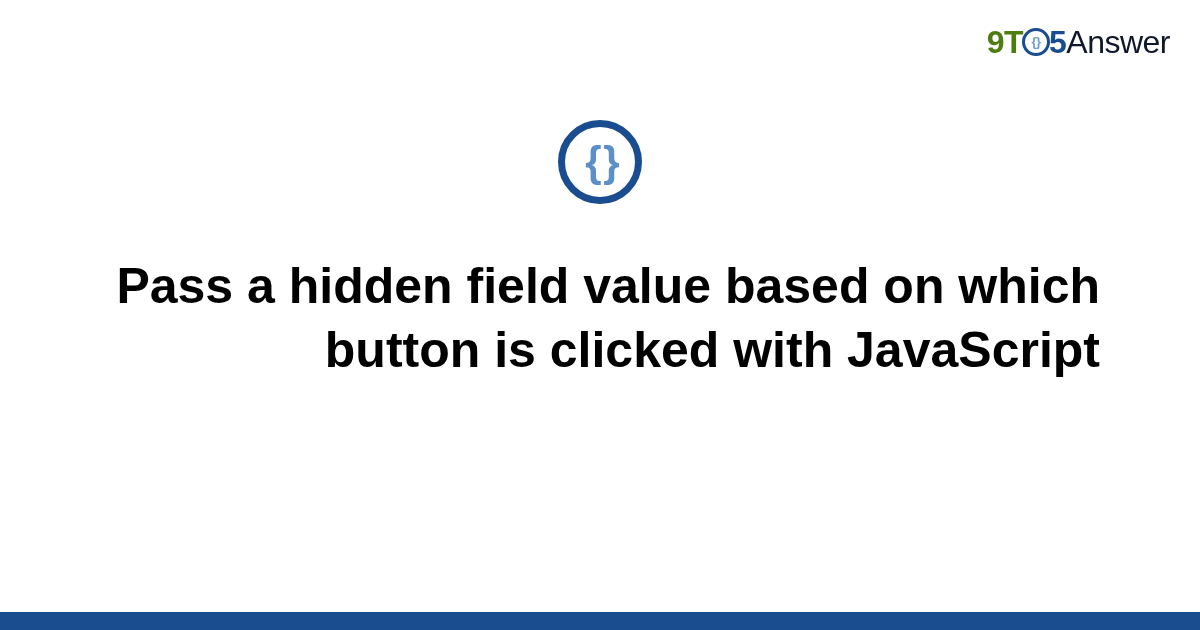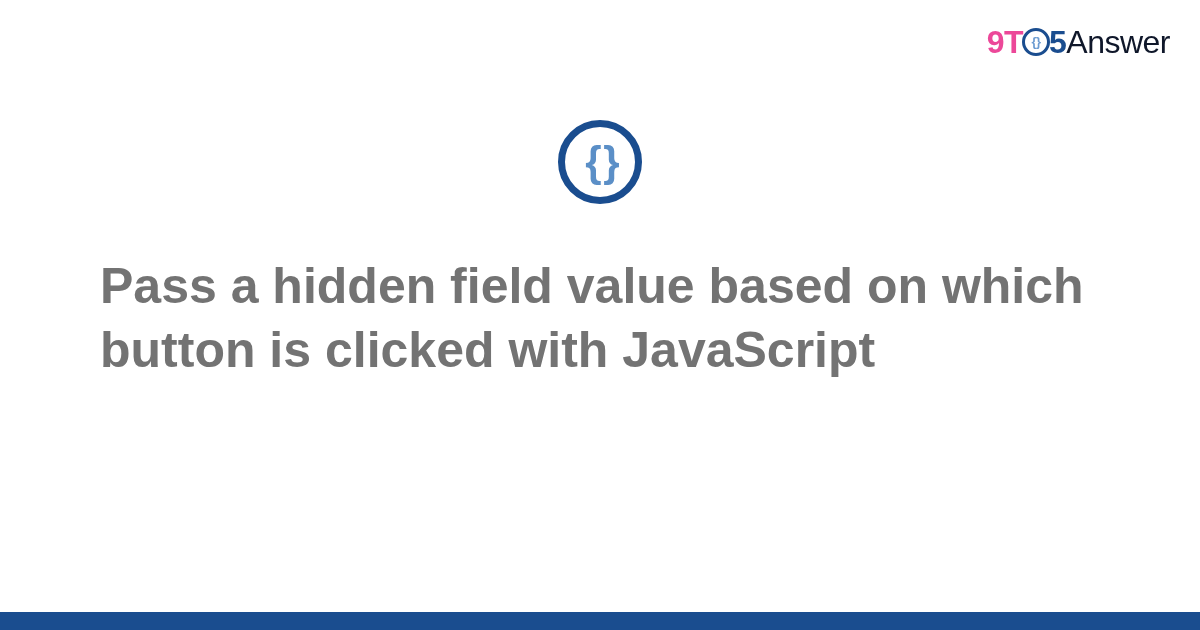--- a/index.html
+++ b/index.html
@@ -17,21 +17,21 @@
     }
     .logo {
       position: absolute;
       top: 24px;
       right: 30px;
       font-size: 32px;
       font-weight: 600;
       letter-spacing: -0.5px;
     }
     .logo-9t {
-      color: #ec4899;
+      color: #4d7c0f;
       margin-left: 20px;
     }
     .logo-o {
       display: inline-flex;
       align-items: center;
       justify-content: center;
       width: 28px;
       height: 28px;
       border: 3px solid #1a4d8f;
       border-radius: 50%;
@@ -75,22 +75,22 @@
     .icon-braces {
       font-size: 42px;
       font-weight: 700;
       color: #5b8fc7;
       font-family: "Segoe UI", Arial, sans-serif;
       letter-spacing: -5px;
     }
     .title {
       font-size: 50px;
       font-weight: 700;
-      color: #737373;
-      text-align: left;
+      color: #000000;
+      text-align: right;
       line-height: 1.28;
       max-width: 1000px;
     }
     .bottom-bar {
       position: absolute;
       bottom: 0;
       left: 0;
       right: 0;
       height: 18px;
       background: #1a4d8f;

